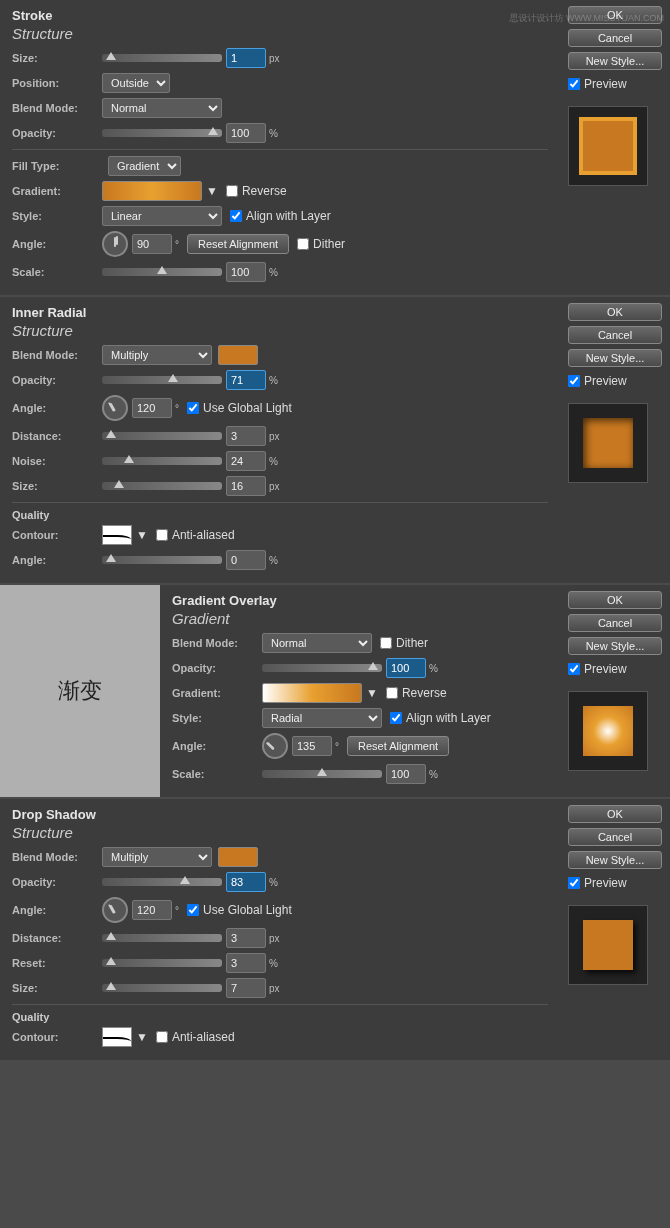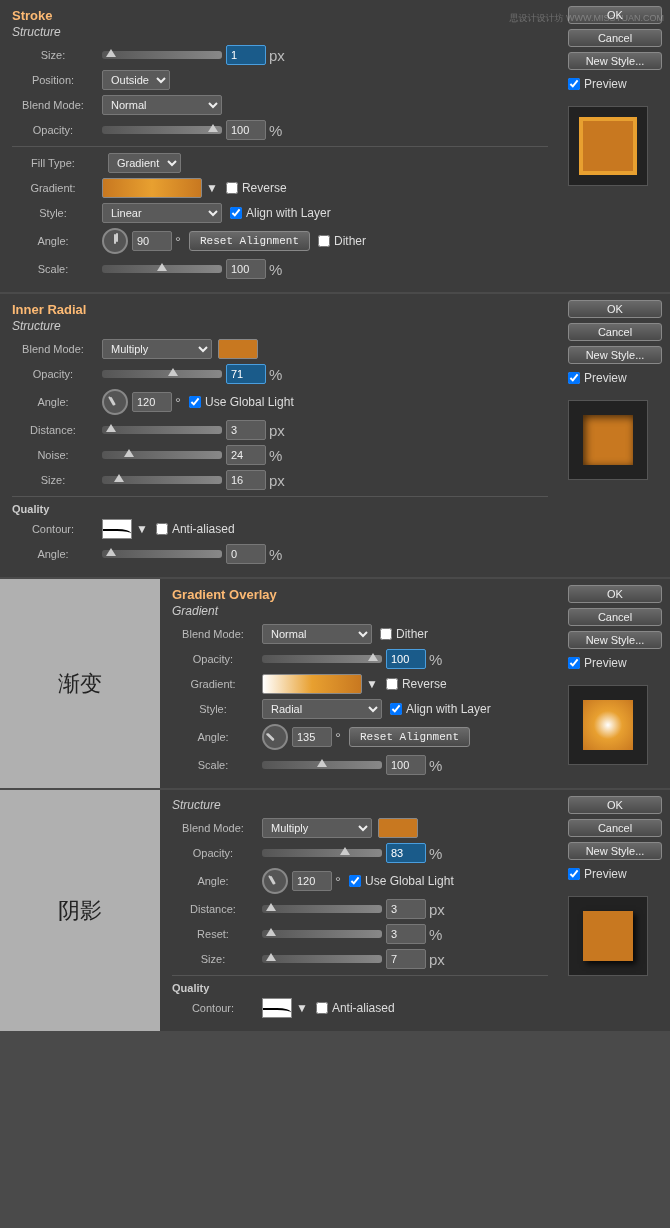--- a/index.html
+++ b/index.html
@@ -40,44 +40,45 @@
       background: #3c3c3c;
       display: flex;
       flex-direction: column;
       padding: 6px 8px;
       gap: 5px;
     }
 
     .panel-title {
       font-size: 13px;
       font-weight: bold;
-      color: #fdba74;
+      color: #e5e5e5;
       margin-bottom: 2px;
     }
 
     .panel-subtitle {
-      font-size: 12px;
+      font-size: 15px;
       color: #ccc;
       margin-bottom: 6px;
       font-style: italic;
     }
 
     .row {
       display: flex;
       align-items: center;
       margin-bottom: 5px;
       min-height: 20px;
     }
 
     .label {
       color: #bbb;
       min-width: 90px;
-      text-align: center;
+      text-align: left;
       padding-right: 8px;
       font-size: 11px;
+      font-weight: bold;
     }
 
     select {
       background: #5a5a5a;
       color: #eee;
       border: 1px solid #777;
       padding: 1px 4px;
       font-size: 11px;
       height: 20px;
       border-radius: 2px;
@@ -96,21 +97,21 @@
 
     input[type="text"].highlight, input[type="number"].highlight {
       background: #1a5b8a;
       color: #fff;
       border: 1px solid #4a9ede;
     }
 
     .unit {
       color: #bbb;
       margin-left: 3px;
-      font-size: 15px;
+      font-size: 10px;
     }
 
     .slider-container {
       display: flex;
       align-items: center;
       gap: 4px;
     }
 
     .slider-track {
       width: 120px;
@@ -159,21 +160,20 @@
 
     .btn-action {
       background: linear-gradient(to bottom, #6a6a6a, #4a4a4a);
       color: #eee;
       border: 1px solid #888;
       padding: 3px 10px;
       font-size: 11px;
       border-radius: 3px;
       cursor: pointer;
       white-space: nowrap;
-      font-family: Liberation Mono, monospace;
     }
 
     .checkbox-row {
       display: flex;
       align-items: center;
       gap: 4px;
     }
 
     input[type="checkbox"] {
       width: 12px;
@@ -608,22 +608,22 @@
       <input type="checkbox" checked="" style="">
       <span>Preview</span>
     </label>
     <div class="preview-box" style="margin-top:10px;">
       <div style="width:50px;height:50px;background:radial-gradient(circle at 50% 50%, #fff 0%, #e8a030 40%, #c87820 100%);"></div>
     </div>
   </div>
 </div>
 
 <div class="section-wrapper">
-  <div class="left-label">阴影</div>
   <div class="panel">
+    <div class="panel-title">Drop Shadow</div>
     <div class="panel-subtitle">Structure</div>
 
     <div class="row">
       <span class="label">Blend Mode:</span>
       <select style="width:110px;">
         <option>Multiply</option>
         <option>Normal</option>
       </select>
       <div class="color-swatch" style="background:#c87820;margin-left:6px;"></div>
     </div>

